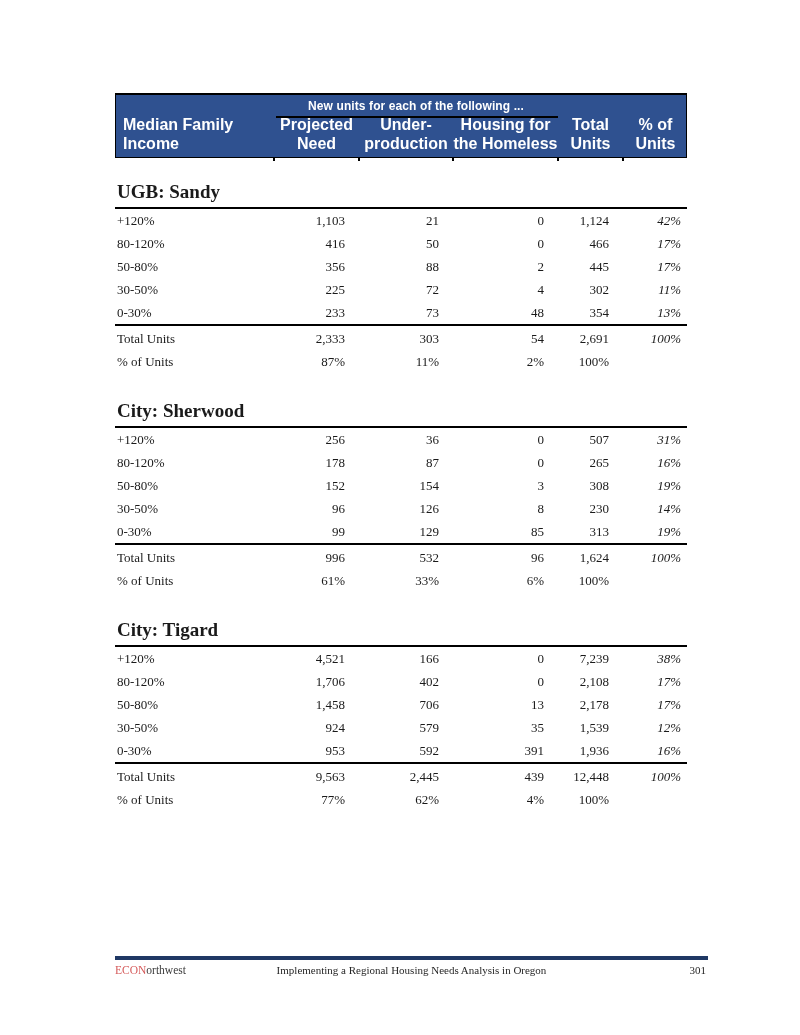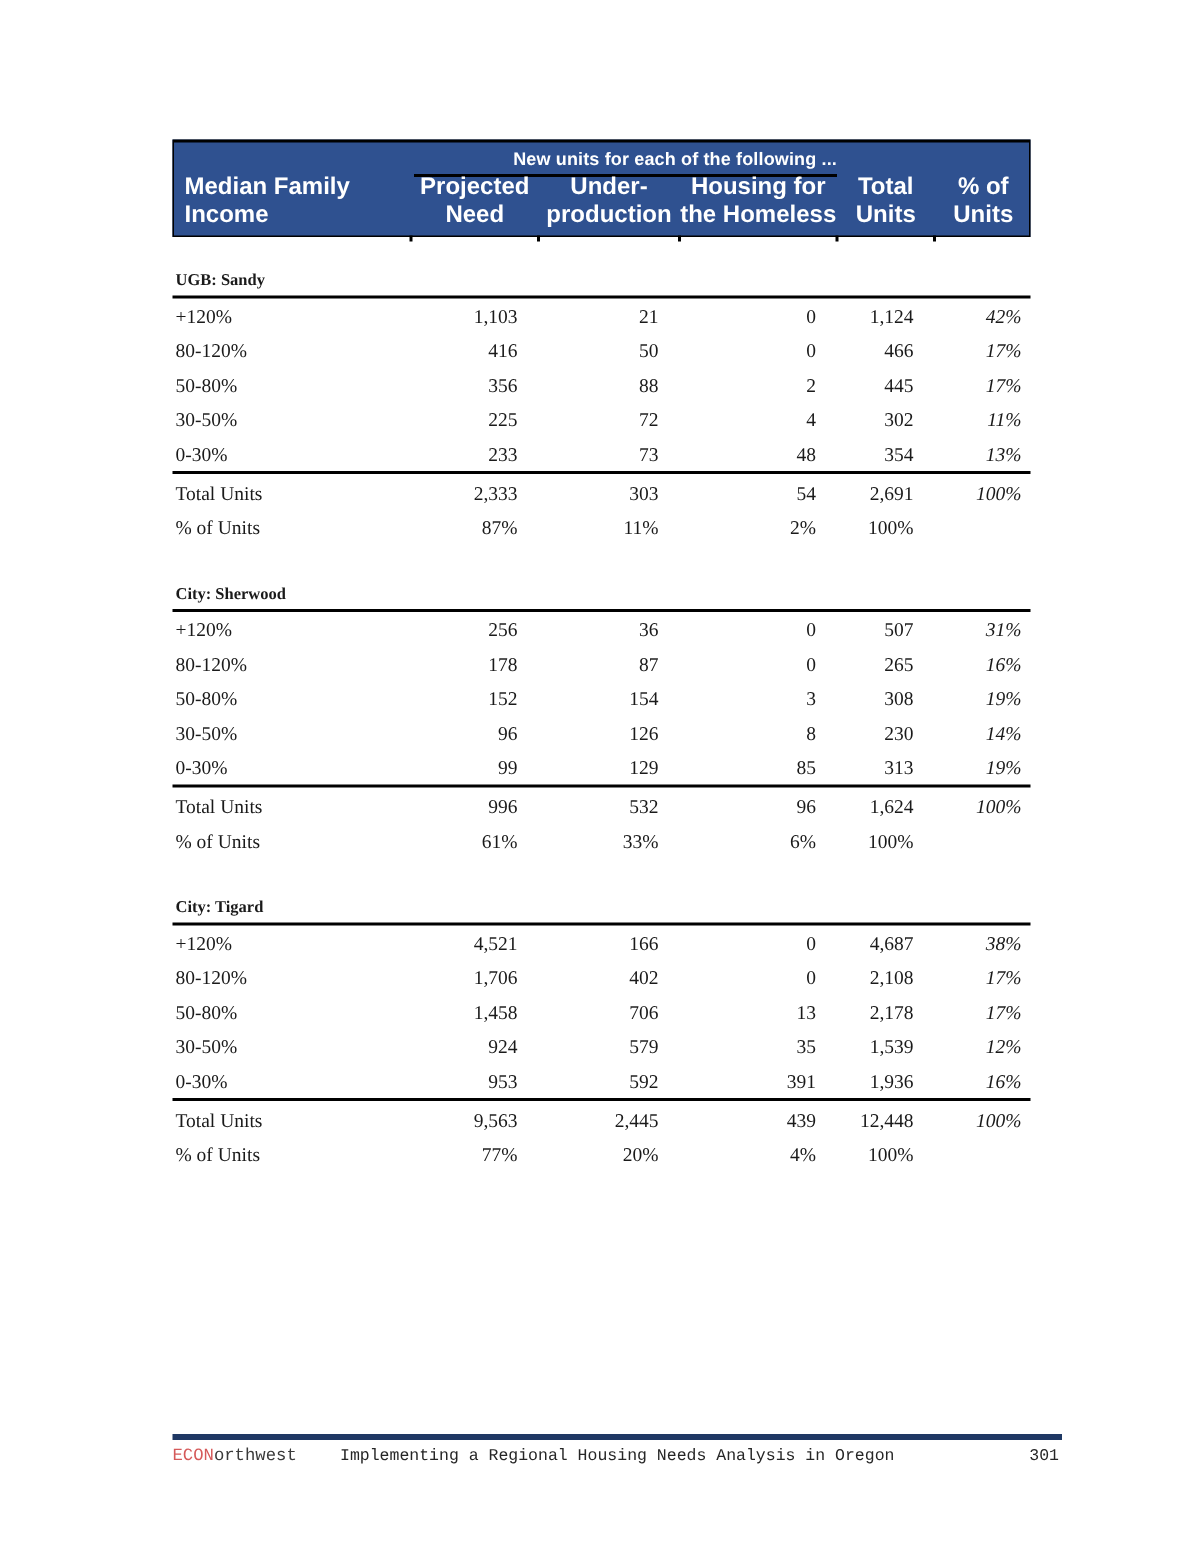--- a/index.html
+++ b/index.html
@@ -30,21 +30,21 @@
     background: var(--header-bg);
     border: 1px solid #000;
     border-top-width: 2.5px;
     border-bottom-width: 1.5px;
   }
   .banner {
     position: absolute;
     left: 158px;
     top: 4px;
     width: 284px;
-    text-align: right;
+    text-align: center;
     color: var(--header-text);
     font-family: "Liberation Sans", sans-serif;
     font-weight: bold;
     font-size: 12px;
     letter-spacing: 0.1px;
   }
   .banner-rule {
     position: absolute;
     left: 160px;
     top: 21px;
@@ -78,21 +78,21 @@
   }
   .tick.t1 { left: 157px; } .tick.t2 { left: 242px; } .tick.t3 { left: 336px; }
   .tick.t4 { left: 441px; } .tick.t5 { left: 506px; }
 
   
   .tsection { margin-top: 27px; }
   #table-sections .tsection:first-child { margin-top: 23px; }
   .sec-title {
     font-family: "Liberation Serif", serif;
     font-weight: bold;
-    font-size: 11px;
+    font-size: 19px;
     padding: 0 0 4px 2px;
     border-bottom: 2px solid #000;
   }
   .trow {
     display: grid;
     grid-template-columns: 158px 85px 94px 105px 65px 65px;
   }
   .cell {
     font-size: 13px;
     line-height: 14px;
@@ -104,21 +104,21 @@
   .trow .num-cell:last-child { padding-right: 6px; font-style: italic; }
   .total-row { border-top: 2.5px solid #000; }
   .total-row .cell { padding-top: 5.5px; }
 
   
   .footer {
     position: absolute;
     left: 115px;
     top: 956px;
     width: 593px;
-    font-family: Liberation Mono, monospace;
+    font-family: Liberation Serif, serif;
   }
   .footer-rule { height: 3.5px; background: var(--footer-rule); }
   .footer-row {
     display: grid;
     grid-template-columns: 1fr auto 1fr;
     align-items: baseline;
     margin-top: 4px;
     font-size: 11px;
     color: #262626;
   }
@@ -277,21 +277,21 @@
             <div class="cell num-cell"></div>
           </div>
         </section>
         <section class="tsection">
           <h3 class="sec-title">City: Tigard</h3>
           <div class="trow data-row">
             <div class="cell label-cell">+120%</div>
             <div class="cell num-cell">4,521</div>
             <div class="cell num-cell">166</div>
             <div class="cell num-cell">0</div>
-            <div class="cell num-cell">4,687</div>
+            <div class="cell num-cell">7,239</div>
             <div class="cell num-cell">38%</div>
           </div>
           <div class="trow data-row">
             <div class="cell label-cell">80-120%</div>
             <div class="cell num-cell">1,706</div>
             <div class="cell num-cell">402</div>
             <div class="cell num-cell">0</div>
             <div class="cell num-cell">2,108</div>
             <div class="cell num-cell">17%</div>
           </div>
@@ -323,21 +323,21 @@
             <div class="cell label-cell">Total Units</div>
             <div class="cell num-cell">9,563</div>
             <div class="cell num-cell">2,445</div>
             <div class="cell num-cell">439</div>
             <div class="cell num-cell">12,448</div>
             <div class="cell num-cell">100%</div>
           </div>
           <div class="trow pct-row">
             <div class="cell label-cell">% of Units</div>
             <div class="cell num-cell">77%</div>
-            <div class="cell num-cell">20%</div>
+            <div class="cell num-cell">62%</div>
             <div class="cell num-cell">4%</div>
             <div class="cell num-cell">100%</div>
             <div class="cell num-cell"></div>
           </div>
         </section>
       </div>
   </div>
 
   <div class="footer">
     <div class="footer-rule"></div>

